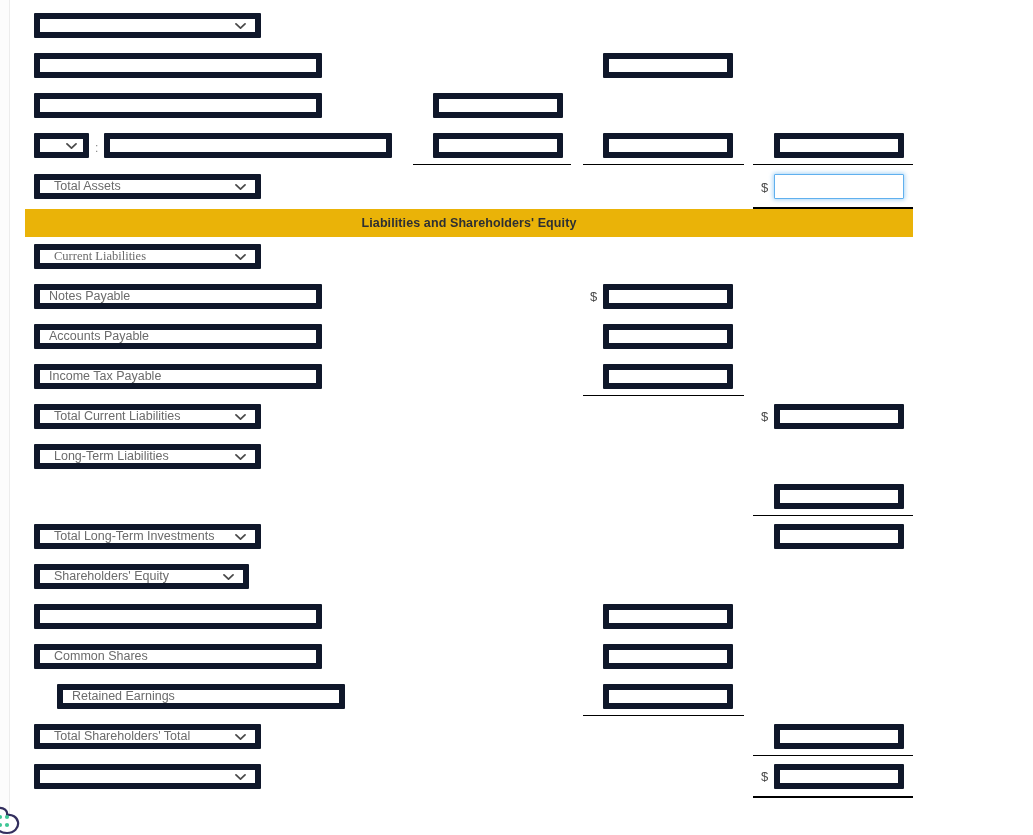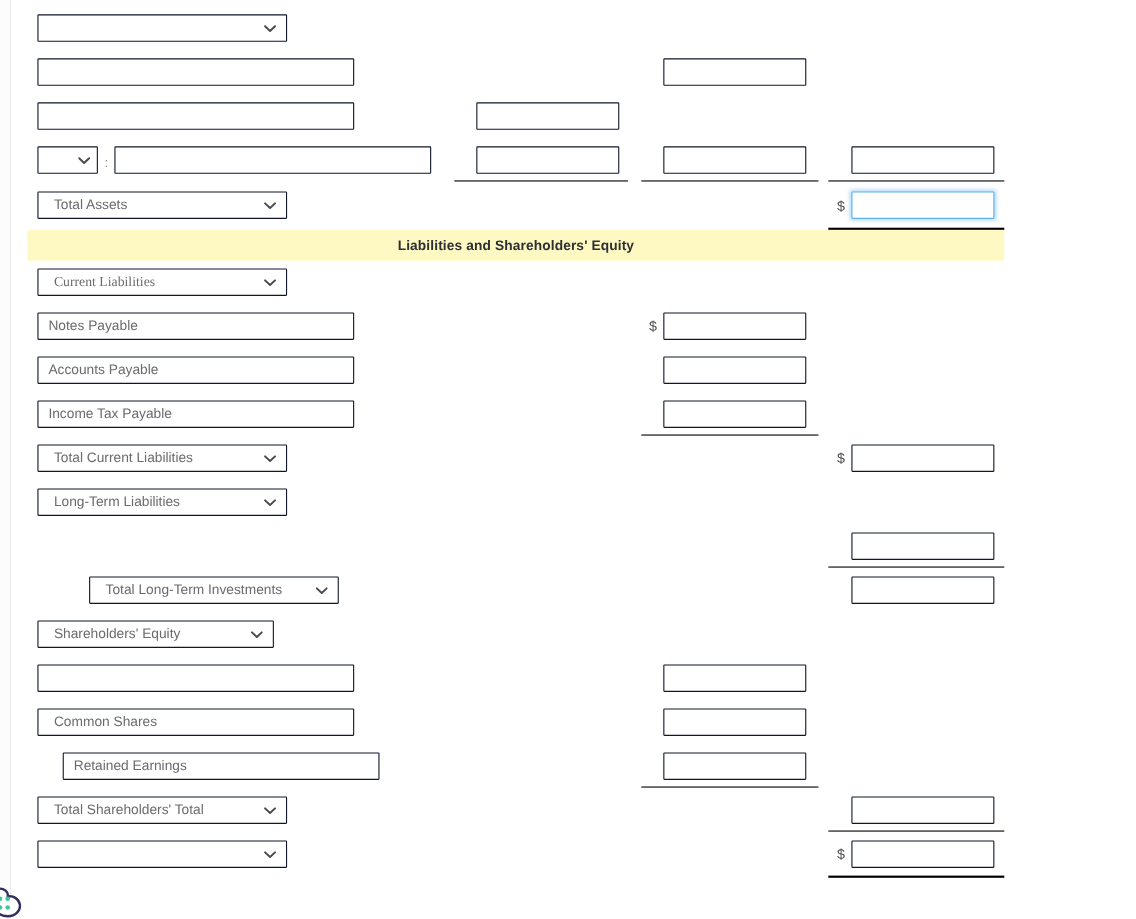--- a/index.html
+++ b/index.html
@@ -41,21 +41,21 @@
     left: 0;
     top: 0;
     width: 1033px;
     height: 835px;
   }
 
   
   .tbox, .sel, .num {
     box-sizing: border-box;
     background: #ffffff;
-    border: 1px solid #0f172a;
+    border: 6px solid #0f172a;
     color: #6b6b6b;
     font-family: "Liberation Sans", "DejaVu Sans", sans-serif;
     font-size: 12.5px;
     line-height: 1;
     position: absolute;
     height: 25px;
     padding: 0 8px;
     display: flex;
     align-items: center;
     white-space: nowrap;
@@ -105,21 +105,21 @@
     height: 0;
     border-top: 1.5px solid #000000;
   }
   .rule.thick {
     border-top: 2.5px solid #000000;
   }
 
   
   .banner {
     position: absolute;
-    background: #fef9c3;
+    background: #eab308;
     display: flex;
     align-items: center;
     justify-content: center;
     color: #2d2f33;
     font-size: 12.5px;
     font-weight: bold;
     letter-spacing: 0.1px;
   }
 
   
@@ -228,21 +228,21 @@
     <span>Long-Term Liabilities</span>
     <svg class="chev" viewBox="0 0 11 7">
       <path d="M1 1.4 L5.5 5.6 L10 1.4" fill="none" stroke="#4a4a4a" stroke-width="1.8" stroke-linecap="round" stroke-linejoin="round"></path>
     </svg>
   </div>
 
   <div class="num" style="left:774px; top:484px; width:130px;"></div>
 
   <div class="rule" style="left:753px; top:515px; width:160px;"></div>
 
-  <div class="sel" style="left:34px; top:524px; width:227px;margin-left:47px;">
+  <div class="sel" style="left:34px; top:524px; width:227px;">
     <span>Total Long-Term Investments</span>
     <svg class="chev" viewBox="0 0 11 7">
       <path d="M1 1.4 L5.5 5.6 L10 1.4" fill="none" stroke="#4a4a4a" stroke-width="1.8" stroke-linecap="round" stroke-linejoin="round"></path>
     </svg>
   </div>
   <div class="num" style="left:774px; top:524px; width:130px;"></div>
 
   <div class="sel" style="left:34px; top:564px; width:215px;">
     <span>Shareholders' Equity</span>
     <svg class="chev" viewBox="0 0 11 7">

